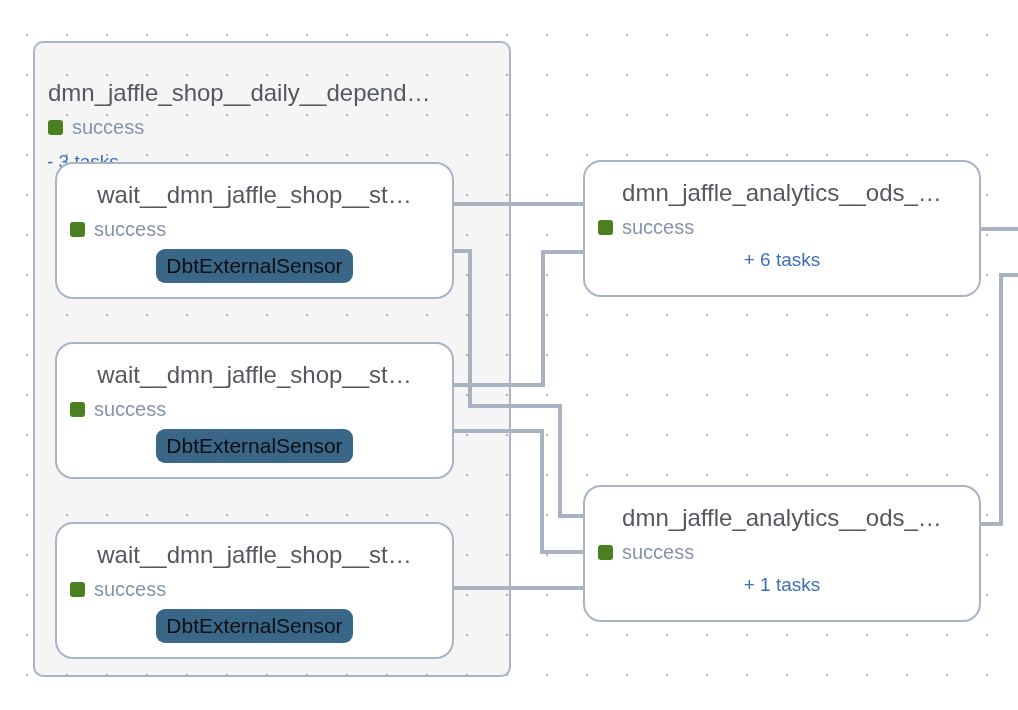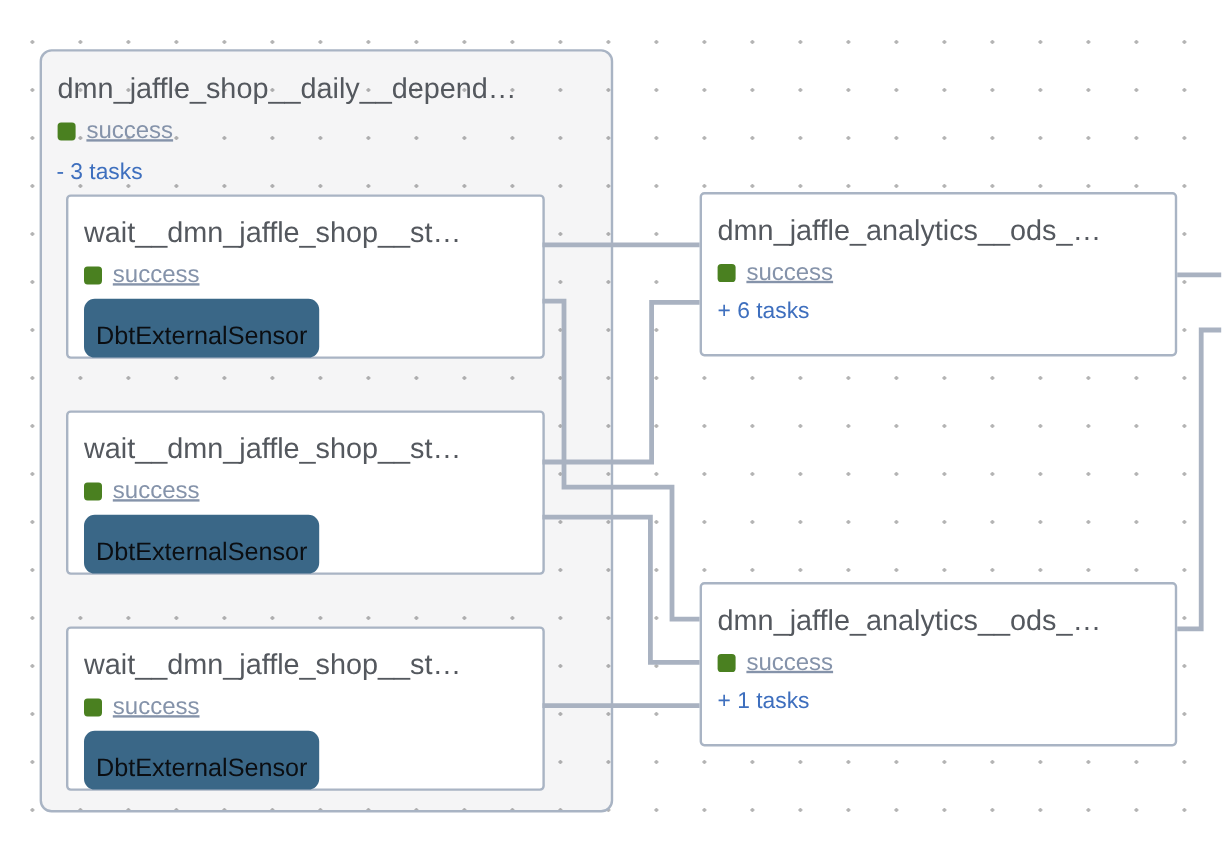--- a/index.html
+++ b/index.html
@@ -27,47 +27,47 @@
     background: rgba(70, 80, 100, 0.055);
     border: 2px solid #a9b4c4;
     border-radius: 10px;
     padding: 11px 13px;
   }
   .node {
     position: absolute;
     box-sizing: border-box;
     background: #ffffff;
     border: 2px solid #a9b4c4;
-    border-radius: 4px;
+    border-radius: 18px;
     padding: 12px 13px;
+    text-align: center;
   }
   .task-node-1 { left: 20px; top: 119px; width: 399px; height: 137px; }
   .task-node-2 { left: 20px; top: 299px; width: 399px; height: 137px; }
   .task-node-3 { left: 20px; top: 479px; width: 399px; height: 137px; }
   .right-node-1 { left: 583px; top: 160px; width: 398px; height: 137px; }
   .right-node-2 { left: 583px; top: 485px; width: 398px; height: 137px; }
 
   .node-title {
     font-size: 24px;
     line-height: 30px;
     color: #54585e;
     white-space: nowrap;
     overflow: hidden;
     margin-top: 4px;
   }
-  .group-node > .node-title { margin-top: 6px; }
+  .group-node > .node-title { margin-top: 24px; }
 
   .status-row {
     display: flex;
     align-items: center;
     gap: 9px;
     margin-top: 8px;
     font-size: 20px;
     color: #8593aa;
-    text-decoration: underline;
   }
   .status-square {
     width: 15px;
     height: 15px;
     border-radius: 3px;
     background: #4a8020;
     flex: 0 0 auto;
   }
   .tasks-link {
     display: inline-block;
@@ -80,21 +80,21 @@
   }
   .group-node > .tasks-link { margin-top: 12px; margin-left: -1px; }
 
   .operator-badge {
     display: inline-block;
     margin-top: 8px;
     background: #3a6787;
     color: #0b0e12;
     font-size: 21px;
     line-height: 24px;
-    padding: 20px 10px 5px 10px;
+    padding: 5px 10px 5px 10px;
     border-radius: 9px;
     white-space: nowrap;
   }
 
   .edge-layer {
     position: absolute;
     left: 0;
     top: 0;
     width: 1018px;
     height: 710px;

